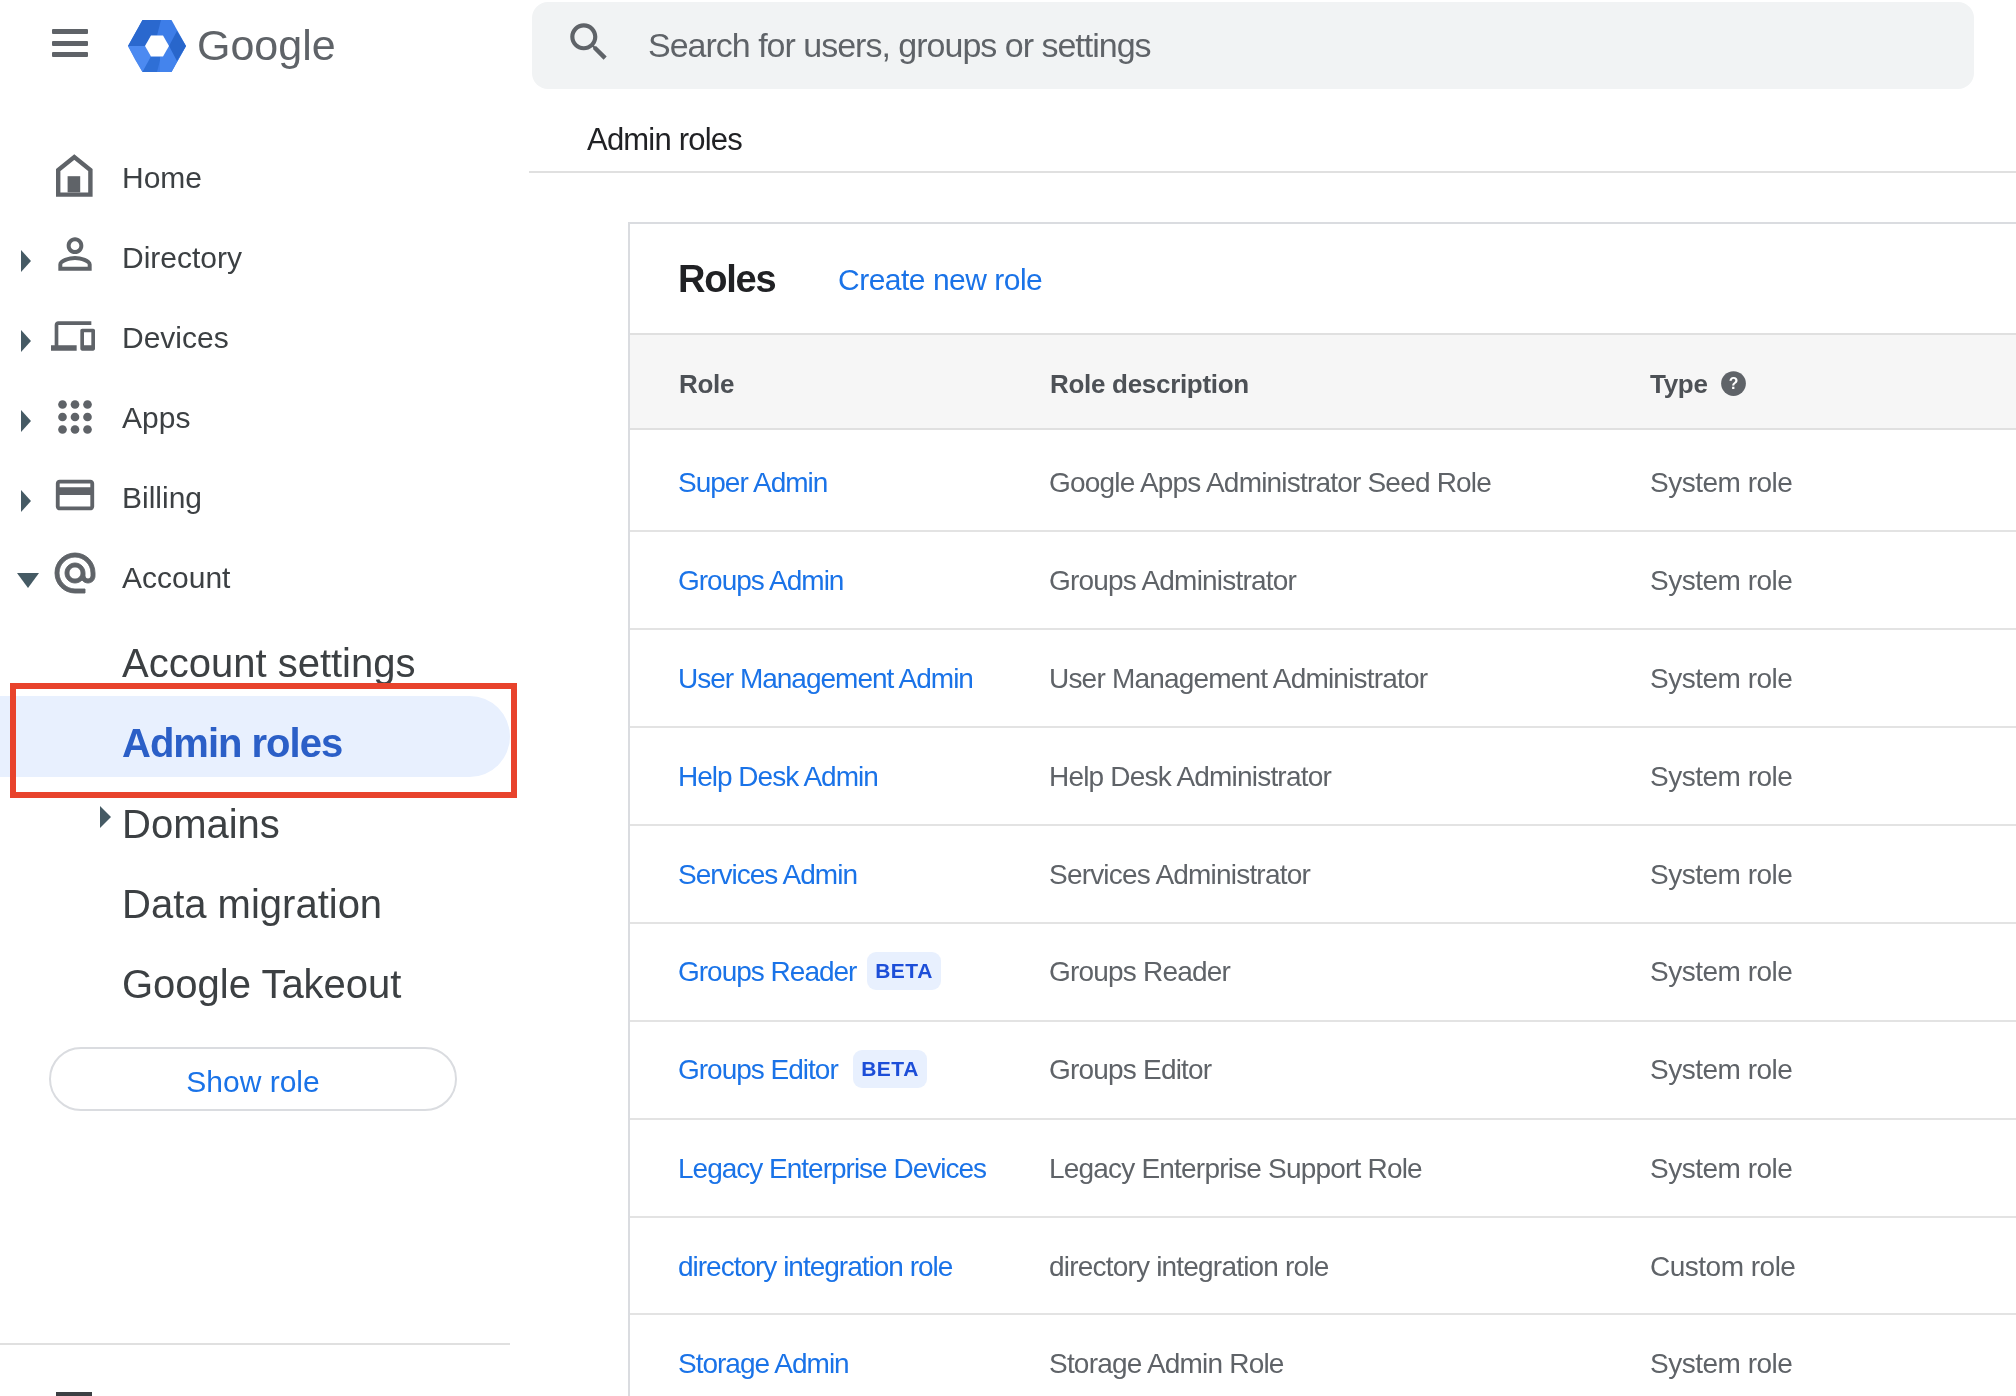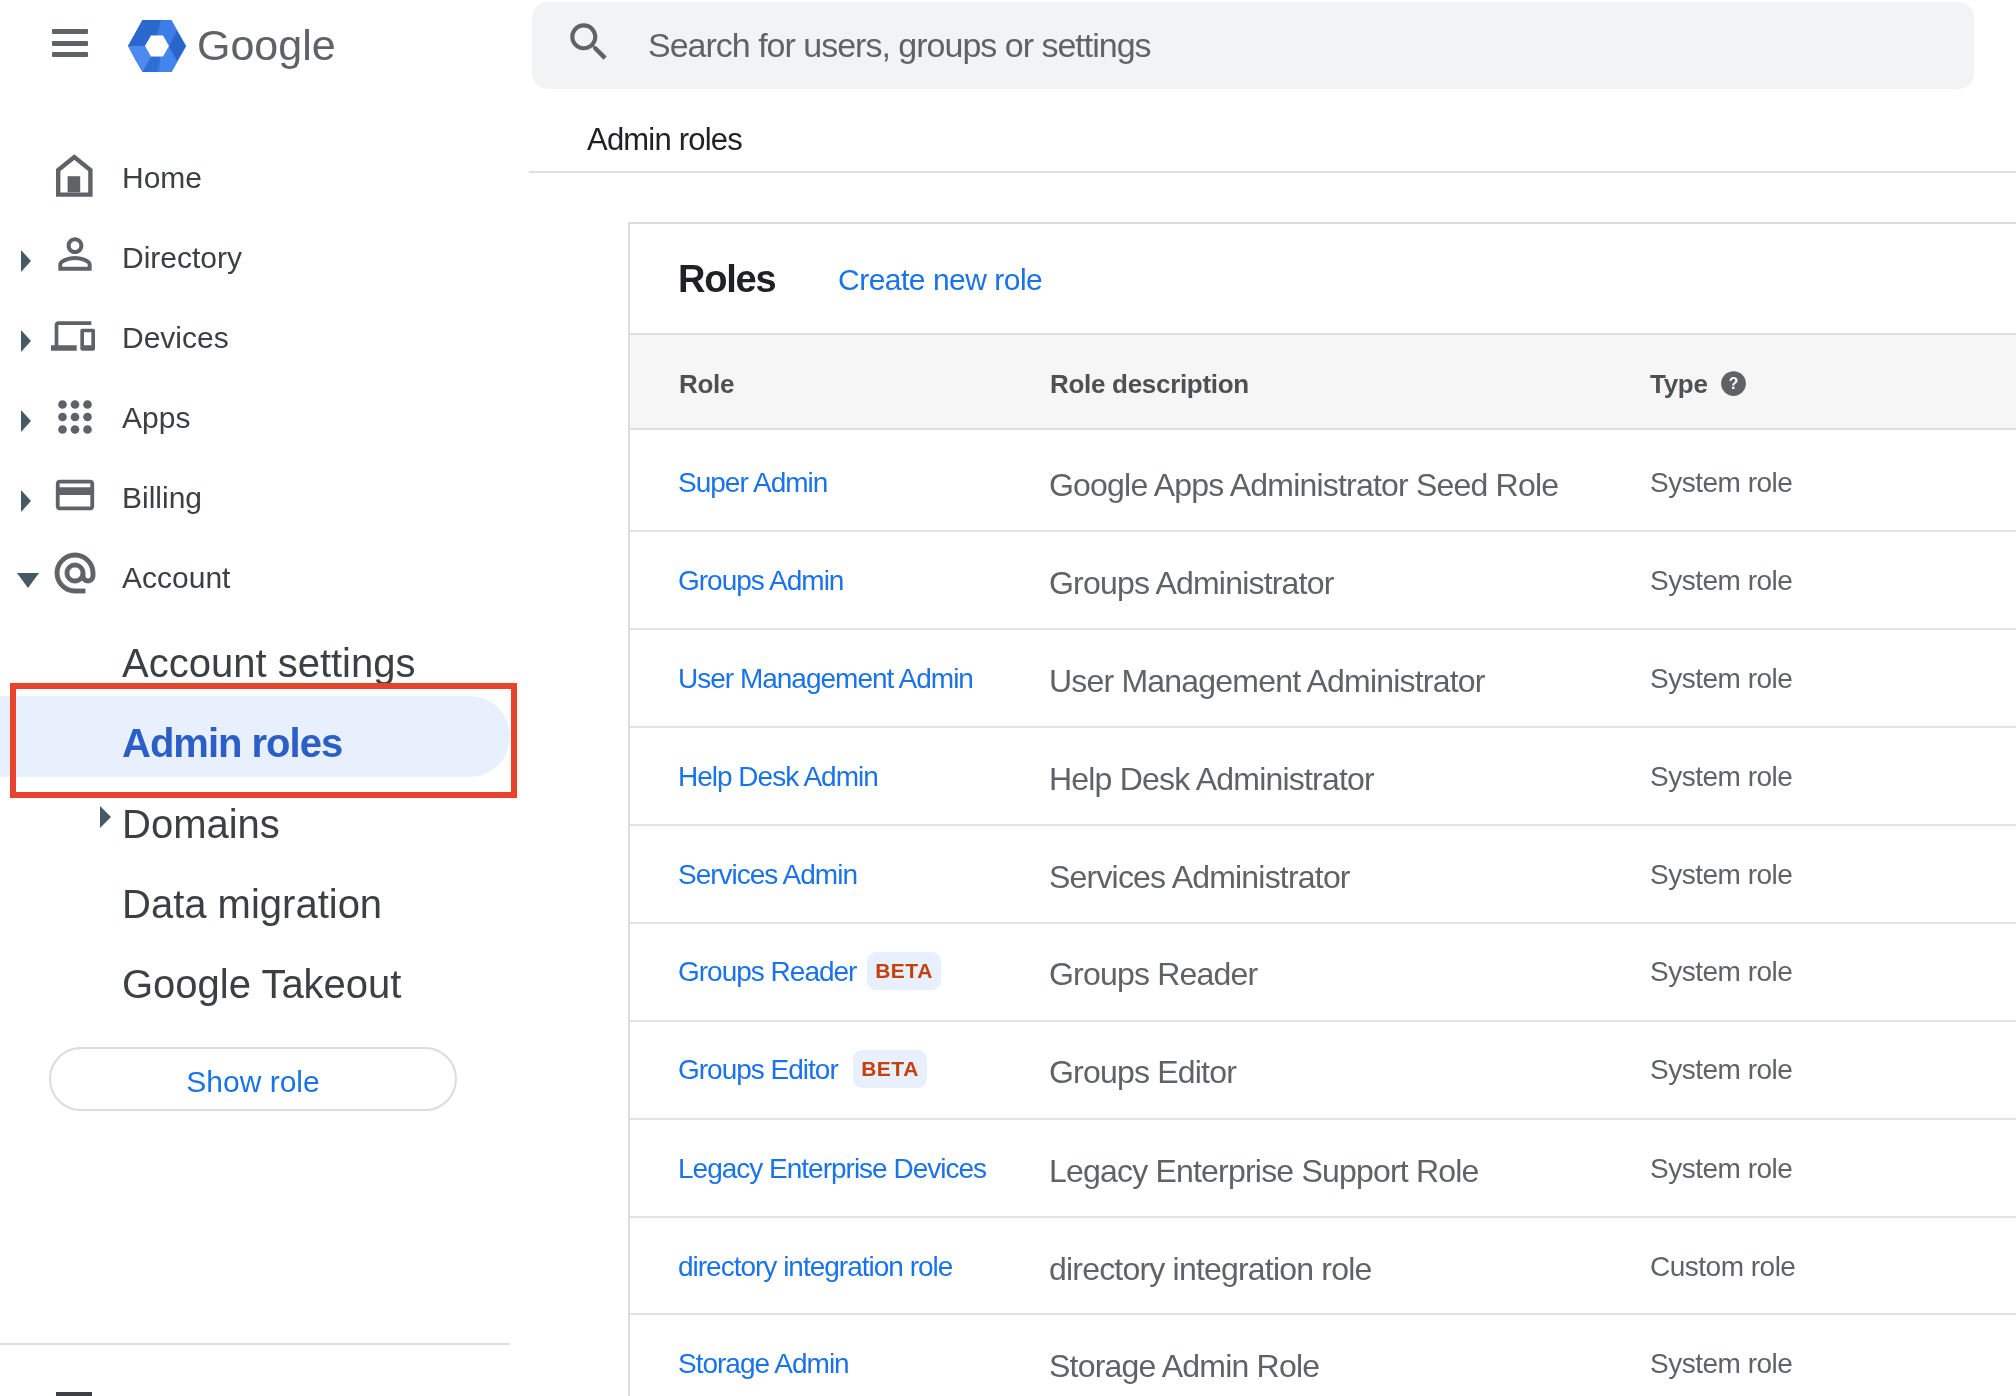--- a/index.html
+++ b/index.html
@@ -5,24 +5,24 @@
 * { margin:0; padding:0; box-sizing:border-box; }
 html,body { width:2016px; height:1396px; background:#fff; font-family:"Liberation Sans",sans-serif; overflow:hidden; position:relative; }
 .abs { position:absolute; }
 .bar { position:absolute; left:52px; width:36px; height:5px; background:#5f6368; border-radius:1px; }
 .navlabel { position:absolute; left:122px; font-size:30px; color:#3c4043; white-space:nowrap; }
 .sublabel { position:absolute; left:122px; font-size:40px; color:#3c4043; white-space:nowrap; }
 .tri-r { position:absolute; width:0; height:0; border-left:10px solid #455a64; border-top:11px solid transparent; border-bottom:11px solid transparent; }
 .tri-d { position:absolute; width:0; height:0; border-top:15px solid #455a64; border-left:11px solid transparent; border-right:11px solid transparent; }
 .icon { position:absolute; left:55px; width:40px; height:40px; }
 .rowlink { position:absolute; left:678px; font-size:28px; letter-spacing:-1px; color:#1a73e8; white-space:nowrap; }
-.rowdesc { position:absolute; left:1049px; font-size:32px; letter-spacing:-0.8px; color:#5f6368; white-space:nowrap; }
+.rowdesc { position:absolute; left:1049px; font-size:28px; letter-spacing:-0.8px; color:#5f6368; white-space:nowrap; }
 .rowtype { position:absolute; left:1650px; font-size:28px; letter-spacing:-0.5px; color:#5f6368; white-space:nowrap; }
 .divline { position:absolute; left:630px; right:0; height:2px; background:#e3e3e3; }
-.betaabs { position:absolute; width:74px; height:38px; background:#e8f0fe; color:#c2410c; font-size:21px; font-weight:bold; letter-spacing:0.5px; border-radius:9px; display:flex; align-items:center; justify-content:center; }
+.betaabs { position:absolute; width:74px; height:38px; background:#e8f0fe; color:#1d4ed8; font-size:21px; font-weight:bold; letter-spacing:0.5px; border-radius:9px; display:flex; align-items:center; justify-content:center; }
 </style>
 </head>
 <body>
 
 <div class="bar" style="top:29px;"></div>
 <div class="bar" style="top:40.5px;"></div>
 <div class="bar" style="top:52px;"></div>
 
 <svg class="abs" style="left:128px; top:20px;" width="60" height="53" viewBox="0 0 60 53">
   <polygon points="14.5,0 43.5,0 58,26 43.5,52 14.5,52 0,26" fill="#3d7de8"></polygon>

